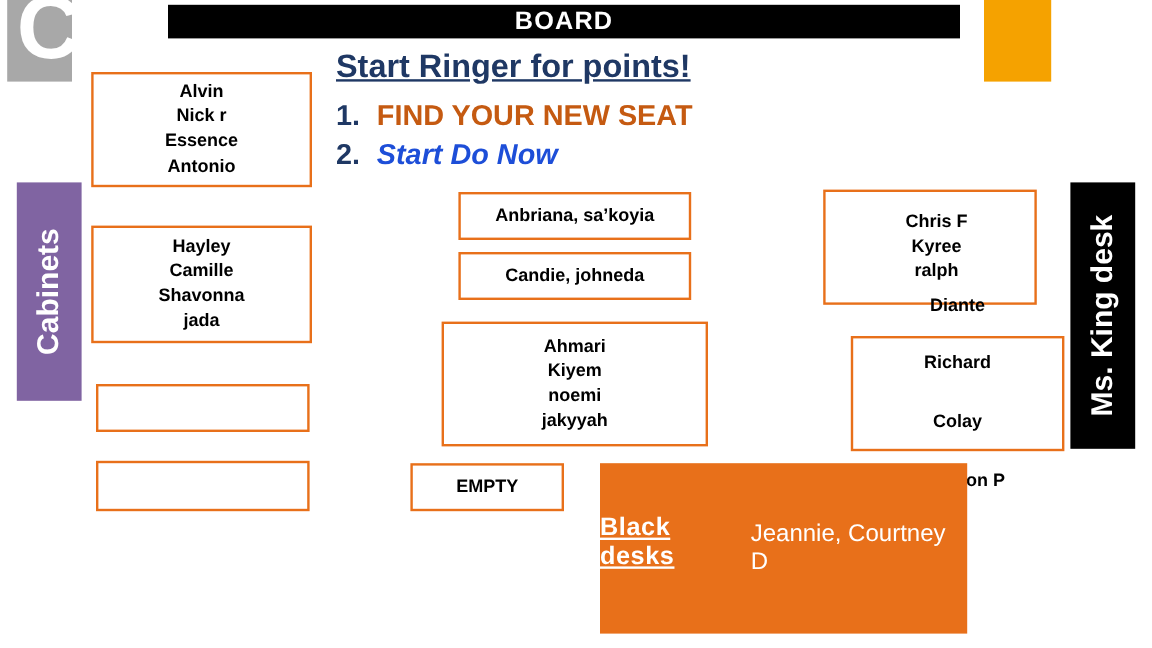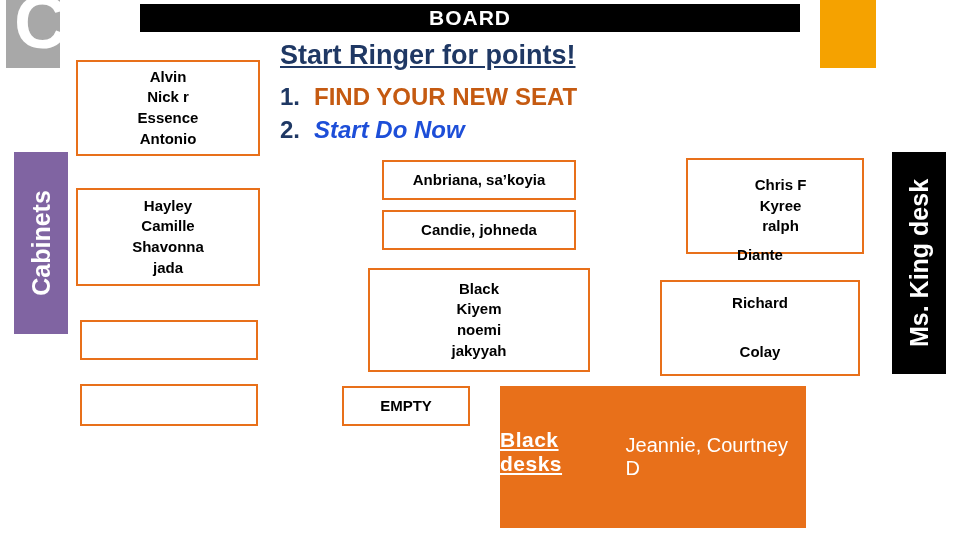--- a/index.html
+++ b/index.html
@@ -130,21 +130,21 @@
 
   #desk-alvin      { left: 76px;  top: 60px;  width: 184px; height: 96px; text-align: center; }
   #desk-hayley     { left: 76px;  top: 188px; width: 184px; height: 98px; }
   #desk-empty1     { left: 80px;  top: 320px; width: 178px; height: 40px; }
   #desk-empty2     { left: 80px;  top: 384px; width: 178px; height: 42px; }
   #desk-anbriana   { left: 382px; top: 160px; width: 194px; height: 40px; }
   #desk-candie     { left: 382px; top: 210px; width: 194px; height: 40px; }
   #desk-ahmari     { left: 368px; top: 268px; width: 222px; height: 104px; }
   #desk-emptybox   { left: 342px; top: 386px; width: 128px; height: 40px; }
   #desk-chrisf     { left: 686px; top: 158px; width: 178px; height: 96px; padding-left: 11px; }
-  #desk-diante     { left: 660px; top: 280px; width: 200px; height: 96px; gap: 28px; }
+  #desk-diante     { left: 709px; top: 280px; width: 178px; height: 96px; gap: 28px; }
 
   
   #black-desks {
     left: 500px; top: 386px; width: 306px; height: 142px;
     background: #E8701A;
     display: flex;
     align-items: center;
     justify-content: center;
     font-family: "Liberation Sans", sans-serif;
   }
@@ -204,21 +204,21 @@
   </div>
 <div class="abs desk" id="desk-empty1"></div>
 <div class="abs desk" id="desk-empty2"></div>
 <div class="abs desk" id="desk-anbriana">
     <span class="line">Anbriana, sa’koyia</span>
   </div>
 <div class="abs desk" id="desk-candie">
     <span class="line">Candie, johneda</span>
   </div>
 <div class="abs desk" id="desk-ahmari">
-    <span class="line">Black</span>
+    <span class="line">Ahmari</span>
     <span class="line">Kiyem</span>
     <span class="line">noemi</span>
     <span class="line">jakyyah</span>
   </div>
 <div class="abs desk" id="desk-emptybox">
     <span class="line">EMPTY</span>
   </div>
 <div class="abs desk" id="desk-chrisf">
     <span class="line">Chris F</span>
     <span class="line">Kyree</span>

